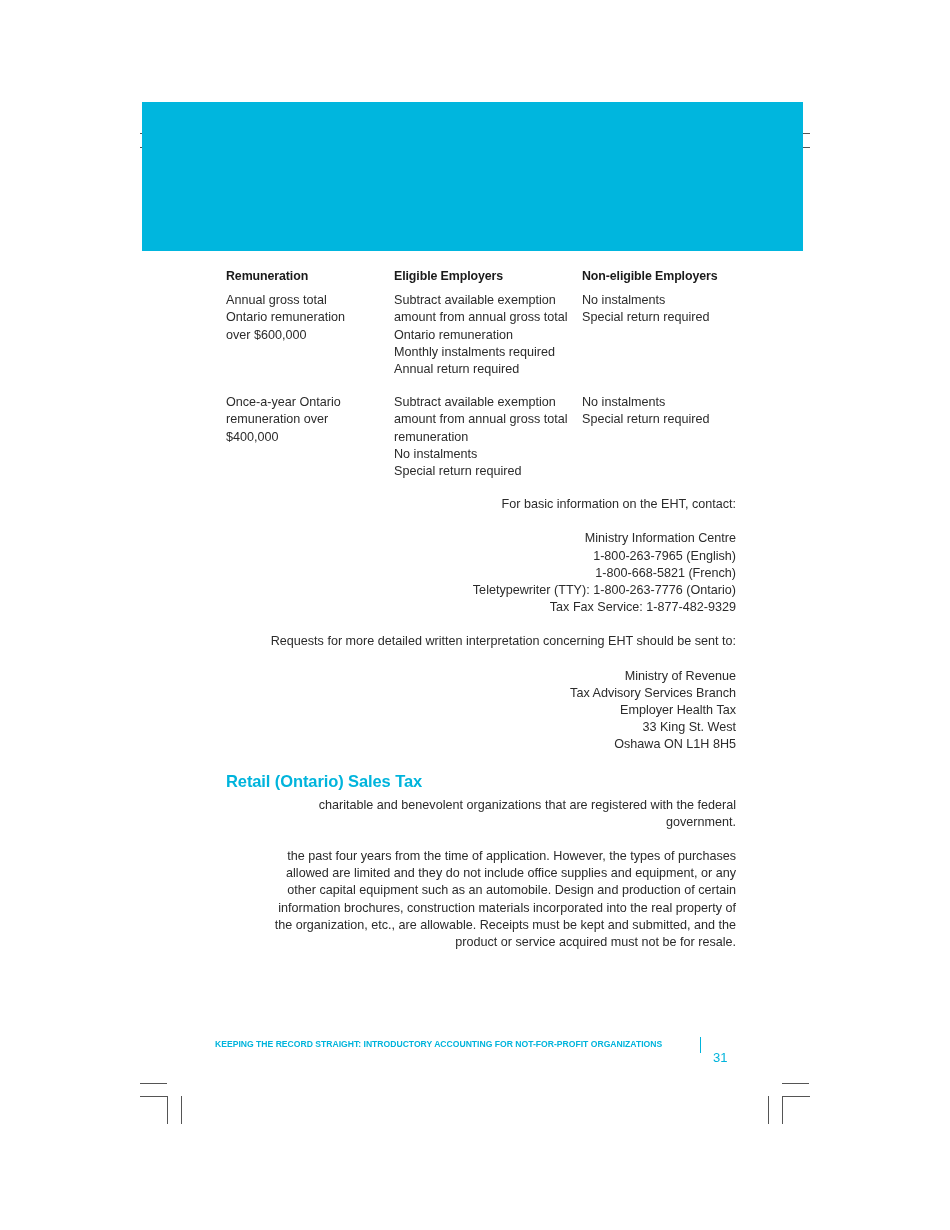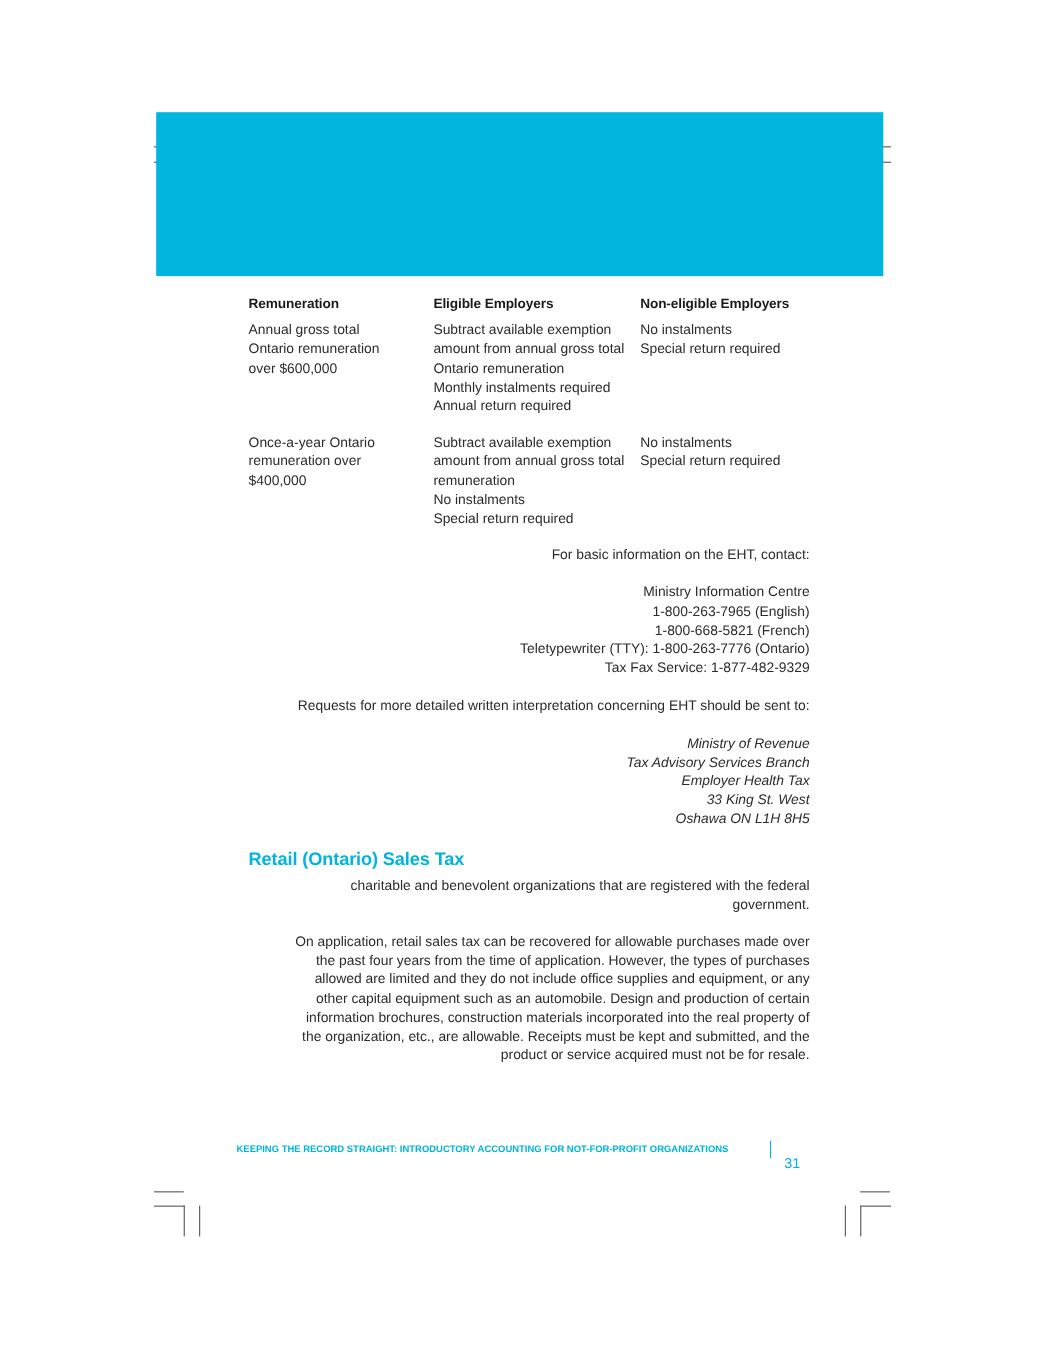--- a/index.html
+++ b/index.html
@@ -166,37 +166,36 @@
     <div>1-800-263-7965 (English)</div>
     <div>1-800-668-5821 (French)</div>
     <div>Teletypewriter (TTY): 1-800-263-7776 (Ontario)</div>
     <div>Tax Fax Service: 1-877-482-9329</div>
   </div>
 
   <div class="para">
     <div>Requests for more detailed written interpretation concerning EHT should be sent to:</div>
   </div>
 
-  <div class="para" style="font-style:italic;">
+  <div class="para" style="">
     <div>Ministry of Revenue</div>
     <div>Tax Advisory Services Branch</div>
     <div>Employer Health Tax</div>
     <div>33 King St. West</div>
     <div>Oshawa ON  L1H 8H5</div>
   </div>
 
   <h2 class="section-heading">Retail (Ontario) Sales Tax</h2>
 
   <div class="para">
     <div>charitable and benevolent organizations that are registered with the federal</div>
     <div>government.</div>
   </div>
 
   <div class="para">
-    <div>On application, retail sales tax can be recovered for allowable purchases made over</div>
     <div>the past four years from the time of application. However, the types of purchases</div>
     <div>allowed are limited and they do not include office supplies and equipment, or any</div>
     <div>other capital equipment such as an automobile. Design and production of certain</div>
     <div>information brochures, construction materials incorporated into the real property of</div>
     <div>the organization, etc., are allowable. Receipts must be kept and submitted, and the</div>
     <div>product or service acquired must not be for resale.</div>
   </div>
 </div>
 
 <div class="footer">

